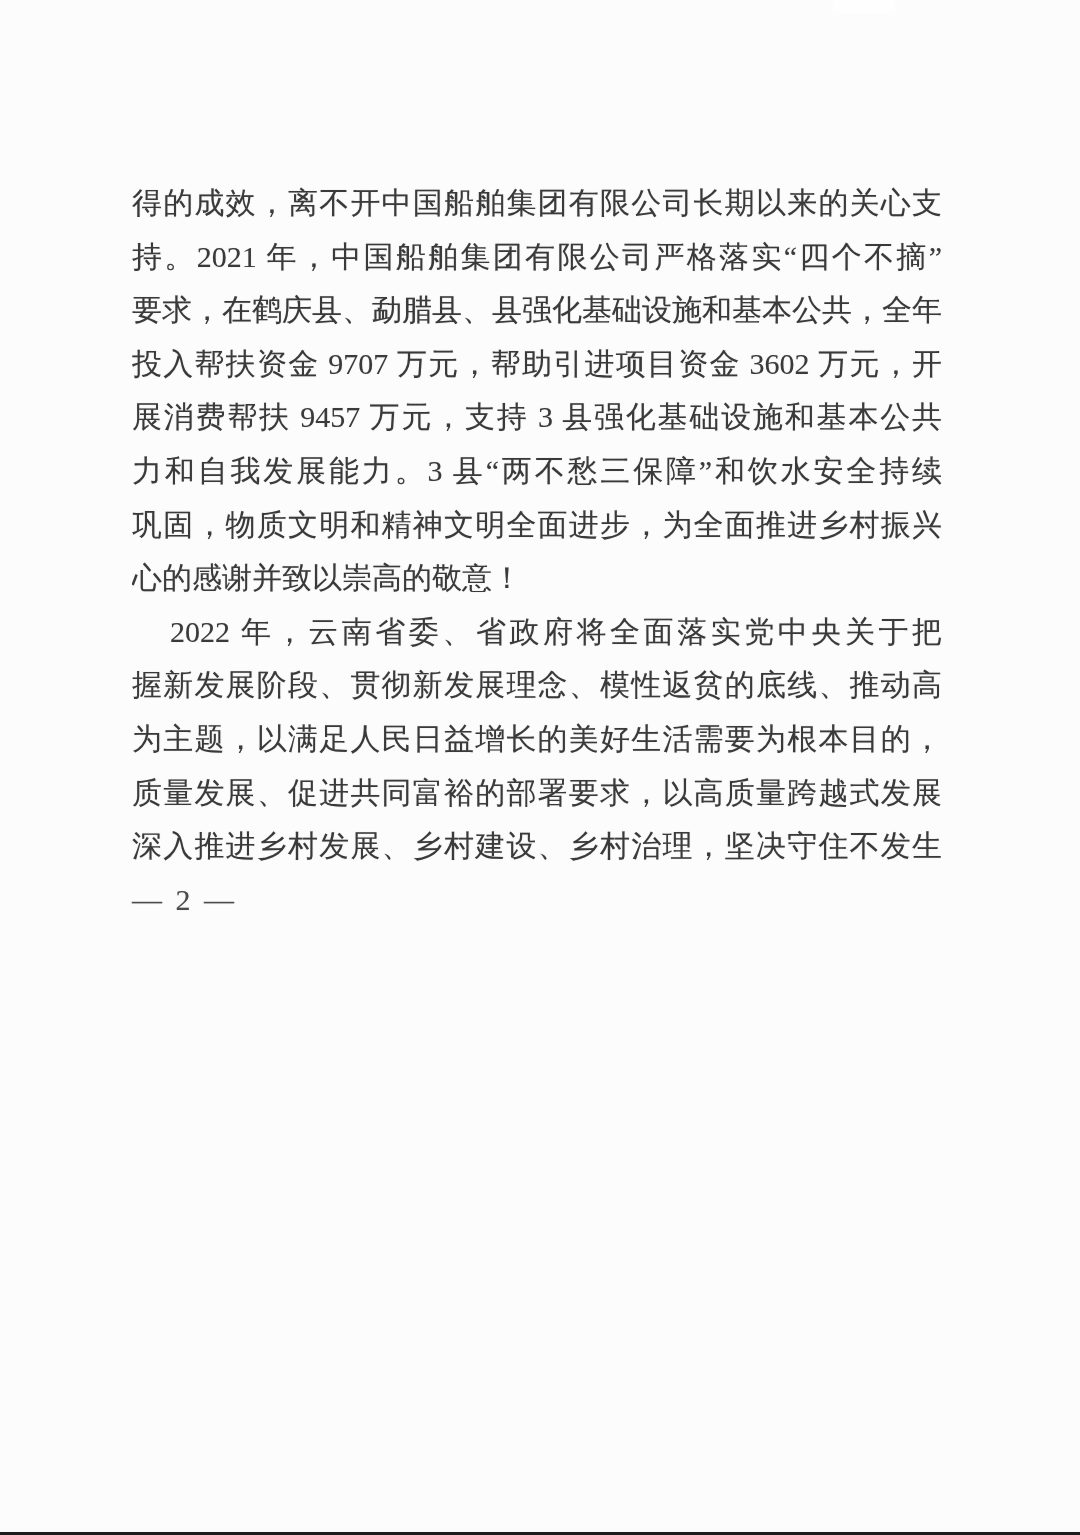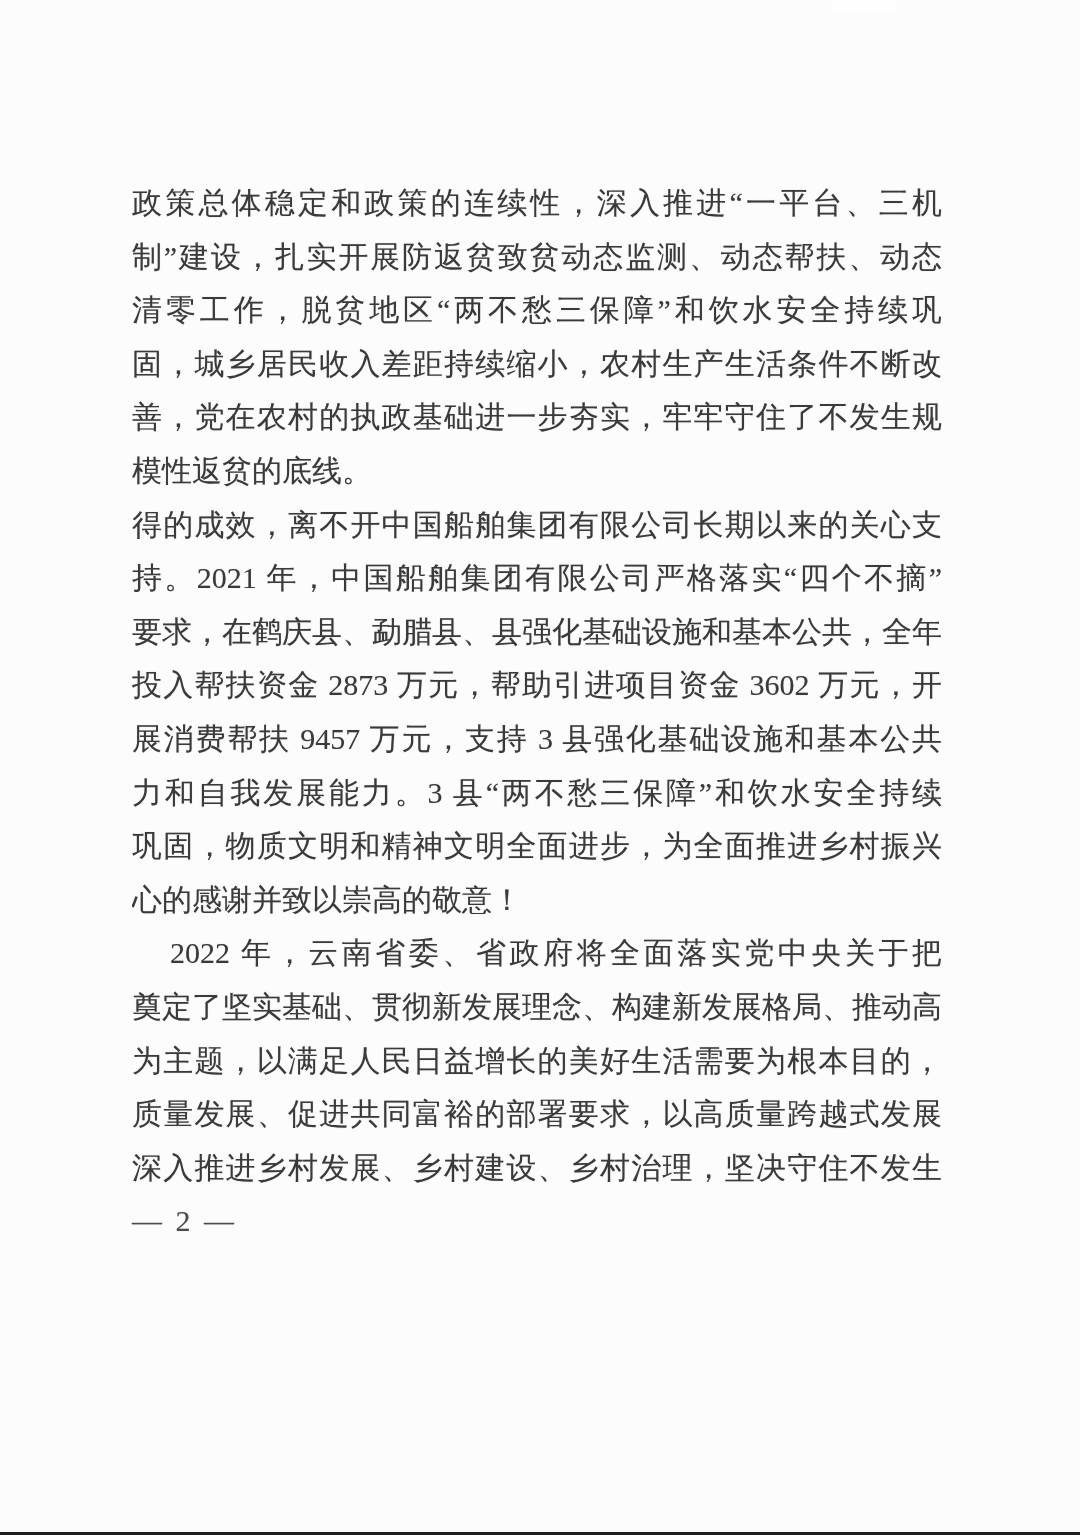--- a/index.html
+++ b/index.html
@@ -69,43 +69,35 @@
 </style>
 </head>
 <body>
 
 <div class="page">
 
   <div class="scan-patch"></div>
 
   <div class="text-block">
 
-    <div class="paragraph">
-      <div class="line">政策总体稳定和政策的连续性，深入推进“一平台、三机</div>
-      <div class="line">制”建设，扎实开展防返贫致贫动态监测、动态帮扶、动态</div>
-      <div class="line">清零工作，脱贫地区“两不愁三保障”和饮水安全持续巩</div>
-      <div class="line">固，城乡居民收入差距持续缩小，农村生产生活条件不断改</div>
-      <div class="line">善，党在农村的执政基础进一步夯实，牢牢守住了不发生规</div>
-      <div class="line end">模性返贫的底线。</div>
-    </div>
 
     <div class="paragraph">
       <div class="line">得的成效，离不开中国船舶集团有限公司长期以来的关心支</div>
       <div class="line">持。2021 年，中国船舶集团有限公司严格落实“四个不摘”</div>
       <div class="line">要求，在鹤庆县、勐腊县、县强化基础设施和基本公共，全年</div>
-      <div class="line">投入帮扶资金 2873 万元，帮助引进项目资金 3602 万元，开</div>
+      <div class="line">投入帮扶资金 9707 万元，帮助引进项目资金 3602 万元，开</div>
       <div class="line">展消费帮扶 9457 万元，支持 3 县强化基础设施和基本公共</div>
       <div class="line">力和自我发展能力。3 县“两不愁三保障”和饮水安全持续</div>
       <div class="line">巩固，物质文明和精神文明全面进步，为全面推进乡村振兴</div>
       <div class="line end">心的感谢并致以崇高的敬意！</div>
     </div>
 
     <div class="paragraph">
       <div class="line indent">2022 年，云南省委、省政府将全面落实党中央关于把</div>
-      <div class="line">奠定了坚实基础、贯彻新发展理念、构建新发展格局、推动高</div>
+      <div class="line">握新发展阶段、贯彻新发展理念、模性返贫的底线、推动高</div>
       <div class="line">为主题，以满足人民日益增长的美好生活需要为根本目的，</div>
       <div class="line">质量发展、促进共同富裕的部署要求，以高质量跨越式发展</div>
       <div class="line">深入推进乡村发展、乡村建设、乡村治理，坚决守住不发生</div>
     </div>
 
     <div class="footer-line">— 2 —</div>
 
   </div>
 
   <div class="bottom-edge"></div>

